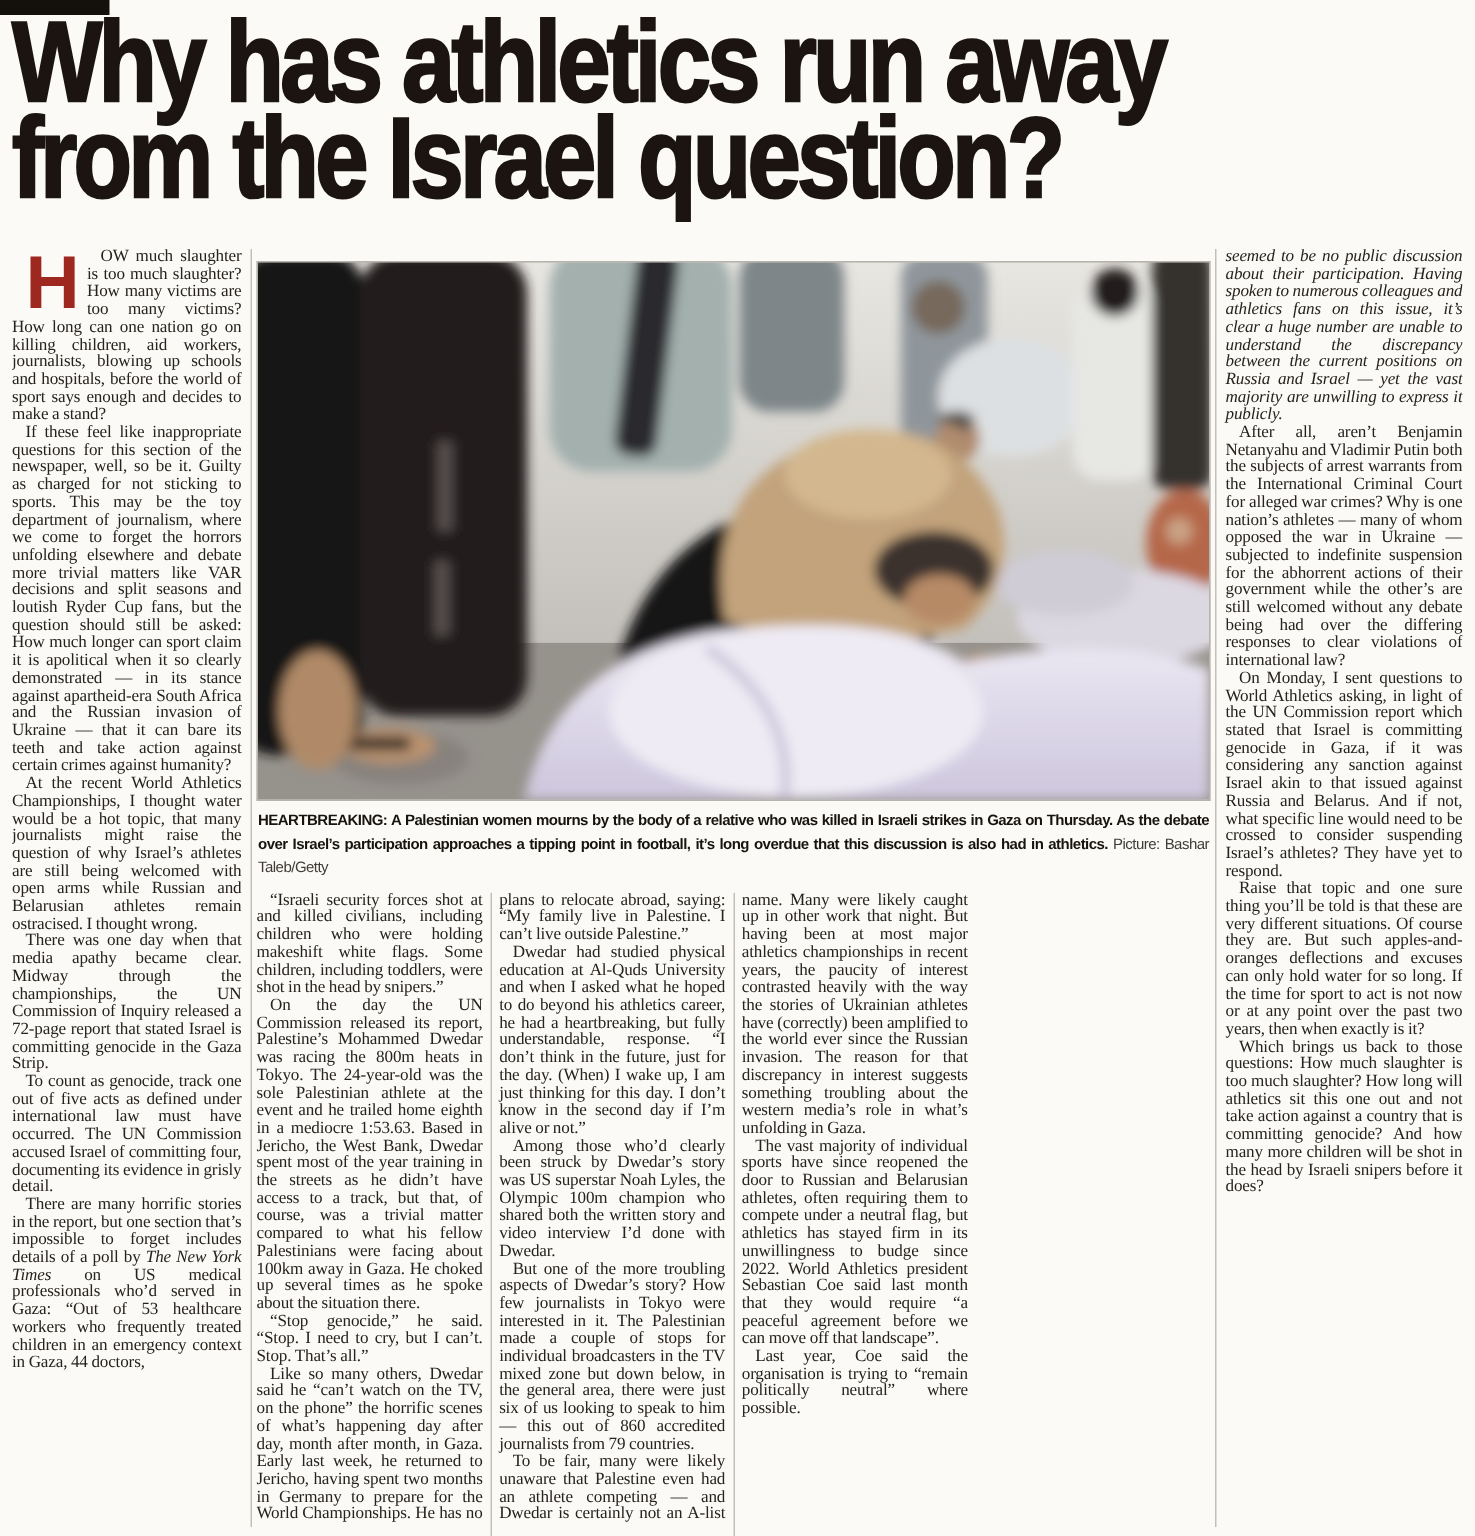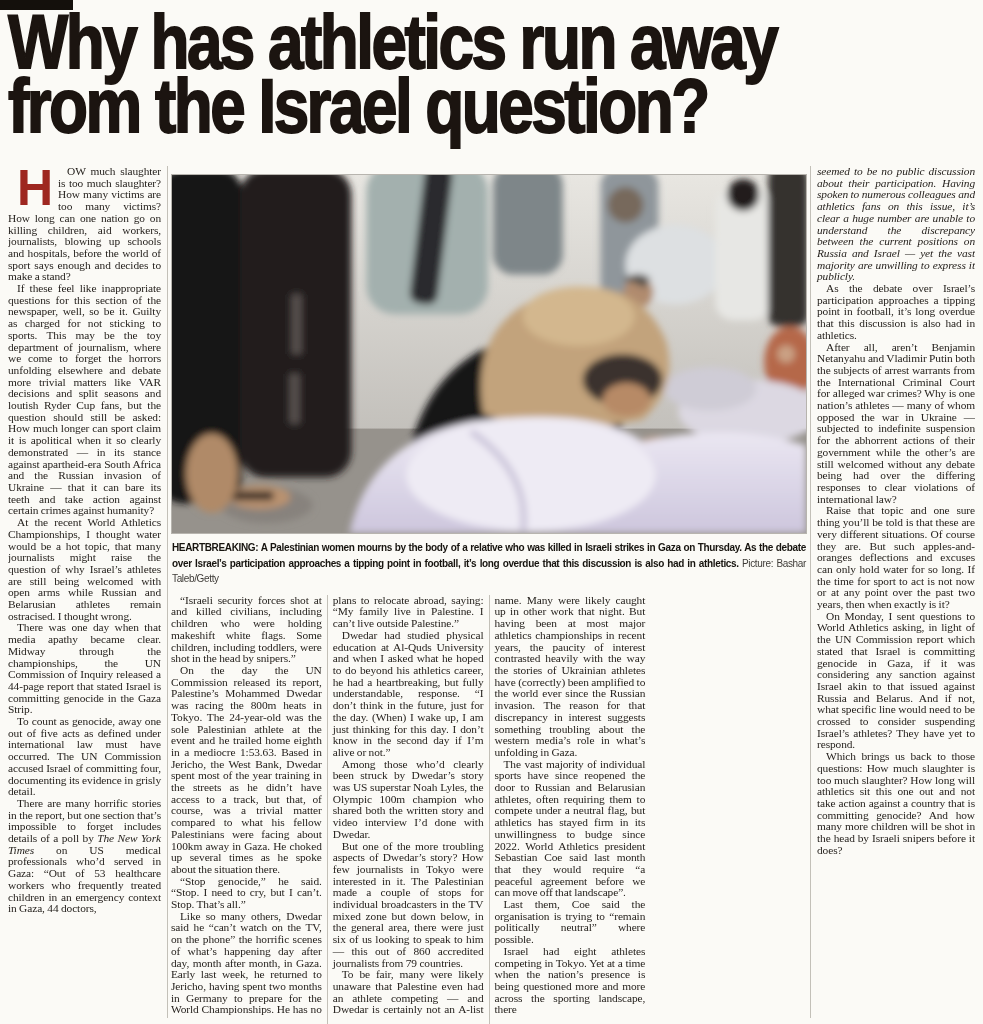--- a/index.html
+++ b/index.html
@@ -63,22 +63,22 @@
   <div>from the Israel question?</div>
 </div>
 
 <div class="content">
 
   <div class="col-side col-left bodytext">
     <p class="lead"><span class="dropcap">H</span><span>OW much slaughter is too much slaughter? How many victims are too many victims? How long can one nation go on killing children, aid workers, journalists, blowing up schools and hospitals, before the world of sport says enough and decides to make a stand?</span></p>
     <div>
         <p>If these feel like inappropriate questions for this section of the newspaper, well, so be it. Guilty as charged for not sticking to sports. This may be the toy department of journalism, where we come to forget the horrors unfolding elsewhere and debate more trivial matters like VAR decisions and split seasons and loutish Ryder Cup fans, but the question should still be asked: How much longer can sport claim it is apolitical when it so clearly demonstrated — in its stance against apartheid-era South Africa and the Russian invasion of Ukraine — that it can bare its teeth and take action against certain crimes against humanity?</p>
         <p>At the recent World Athletics Championships, I thought water would be a hot topic, that many journalists might raise the question of why Israel’s athletes are still being welcomed with open arms while Russian and Belarusian athletes remain ostracised. I thought wrong.</p>
-        <p>There was one day when that media apathy became clear. Midway through the championships, the UN Commission of Inquiry released a 44-page report that stated Israel is committing genocide in the Gaza Strip.</p>
-        <p>To count as genocide, away one out of five acts as defined under international law must have occurred. The UN Commission accused Israel of committing four, documenting its evidence in grisly detail.</p>
+        <p>There was one day when that media apathy became clear. Midway through the championships, the UN Commission of Inquiry released a 72-page report that stated Israel is committing genocide in the Gaza Strip.</p>
+        <p>To count as genocide, track one out of five acts as defined under international law must have occurred. The UN Commission accused Israel of committing four, documenting its evidence in grisly detail.</p>
         <p><span>There are many horrific stories in the report, but one section that’s impossible to forget includes details of a poll by </span><span style="font-style: italic;">The New York Times</span><span> on US medical professionals who’d served in Gaza: “Out of 53 healthcare workers who frequently treated children in an emergency context in Gaza, 44 doctors,</span></p>
       </div>
   </div>
 
   <div class="center">
     <div class="photo-frame">
       <svg viewBox="0 0 636 360" preserveAspectRatio="none">
         <defs>
           <filter id="soft" x="-10%" y="-10%" width="120%" height="120%">
               <feGaussianBlur stdDeviation="4"></feGaussianBlur>
@@ -136,27 +136,25 @@
     <div class="fourcols bodytext">
         <p>“Israeli security forces shot at and killed civilians, including children who were holding makeshift white flags. Some children, including toddlers, were shot in the head by snipers.”</p>
         <p>On the day the UN Commission released its report, Palestine’s Mohammed Dwedar was racing the 800m heats in Tokyo. The 24-year-old was the sole Palestinian athlete at the event and he trailed home eighth in a mediocre 1:53.63. Based in Jericho, the West Bank, Dwedar spent most of the year training in the streets as he didn’t have access to a track, but that, of course, was a trivial matter compared to what his fellow Palestinians were facing about 100km away in Gaza. He choked up several times as he spoke about the situation there.</p>
         <p>“Stop genocide,” he said. “Stop. I need to cry, but I can’t. Stop. That’s all.”</p>
         <p>Like so many others, Dwedar said he “can’t watch on the TV, on the phone” the horrific scenes of what’s happening day after day, month after month, in Gaza. Early last week, he returned to Jericho, having spent two months in Germany to prepare for the World Championships. He has no plans to relocate abroad, saying: “My family live in Palestine. I can’t live outside Palestine.”</p>
         <p>Dwedar had studied physical education at Al-Quds University and when I asked what he hoped to do beyond his athletics career, he had a heartbreaking, but fully understandable, response. “I don’t think in the future, just for the day. (When) I wake up, I am just thinking for this day. I don’t know in the second day if I’m alive or not.”</p>
         <p>Among those who’d clearly been struck by Dwedar’s story was US superstar Noah Lyles, the Olympic 100m champion who shared both the written story and video interview I’d done with Dwedar.</p>
         <p>But one of the more troubling aspects of Dwedar’s story? How few journalists in Tokyo were interested in it. The Palestinian made a couple of stops for individual broadcasters in the TV mixed zone but down below, in the general area, there were just six of us looking to speak to him — this out of 860 accredited journalists from 79 countries.</p>
         <p>To be fair, many were likely unaware that Palestine even had an athlete competing — and Dwedar is certainly not an A-list name. Many were likely caught up in other work that night. But having been at most major athletics championships in recent years, the paucity of interest contrasted heavily with the way the stories of Ukrainian athletes have (correctly) been amplified to the world ever since the Russian invasion. The reason for that discrepancy in interest suggests something troubling about the western media’s role in what’s unfolding in Gaza.</p>
         <p>The vast majority of individual sports have since reopened the door to Russian and Belarusian athletes, often requiring them to compete under a neutral flag, but athletics has stayed firm in its unwillingness to budge since 2022. World Athletics president Sebastian Coe said last month that they would require “a peaceful agreement before we can move off that landscape”.</p>
-        <p>Last them, Coe said the organisation is trying to “remain politically neutral” where possible.</p>
-        <p>Israel had eight athletes competing in Tokyo. Yet at a time when the nation’s presence is being questioned more and more across the sporting landscape, there</p>
+        <p>Last year, Coe said the organisation is trying to “remain politically neutral” where possible.</p>
       </div>
   </div>
 
   <div class="col-side col-right bodytext">
       <p class="flush"><span>seemed to be no public discussion about their participation. Having spoken to numerous colleagues and athletics fans on this issue, it’s clear a huge number are unable to understand the discrepancy between the current positions on Russia and Israel — yet the vast majority are unwilling to express it publicly.</span></p>
-      <p>As the debate over Israel’s participation approaches a tipping point in football, it’s long overdue that this discussion is also had in athletics.</p>
       <p>After all, aren’t Benjamin Netanyahu and Vladimir Putin both the subjects of arrest warrants from the International Criminal Court for alleged war crimes? Why is one nation’s athletes — many of whom opposed the war in Ukraine — subjected to indefinite suspension for the abhorrent actions of their government while the other’s are still welcomed without any debate being had over the differing responses to clear violations of international law?</p>
+      <p>On Monday, I sent questions to World Athletics asking, in light of the UN Commission report which stated that Israel is committing genocide in Gaza, if it was considering any sanction against Israel akin to that issued against Russia and Belarus. And if not, what specific line would need to be crossed to consider suspending Israel’s athletes? They have yet to respond.</p>
       <p>Raise that topic and one sure thing you’ll be told is that these are very different situations. Of course they are. But such apples-and-oranges deflections and excuses can only hold water for so long. If the time for sport to act is not now or at any point over the past two years, then when exactly is it?</p>
-      <p>On Monday, I sent questions to World Athletics asking, in light of the UN Commission report which stated that Israel is committing genocide in Gaza, if it was considering any sanction against Israel akin to that issued against Russia and Belarus. And if not, what specific line would need to be crossed to consider suspending Israel’s athletes? They have yet to respond.</p>
       <p>Which brings us back to those questions: How much slaughter is too much slaughter? How long will athletics sit this one out and not take action against a country that is committing genocide? And how many more children will be shot in the head by Israeli snipers before it does?</p>
     </div>
 
 </div>
 
 </body></html>

